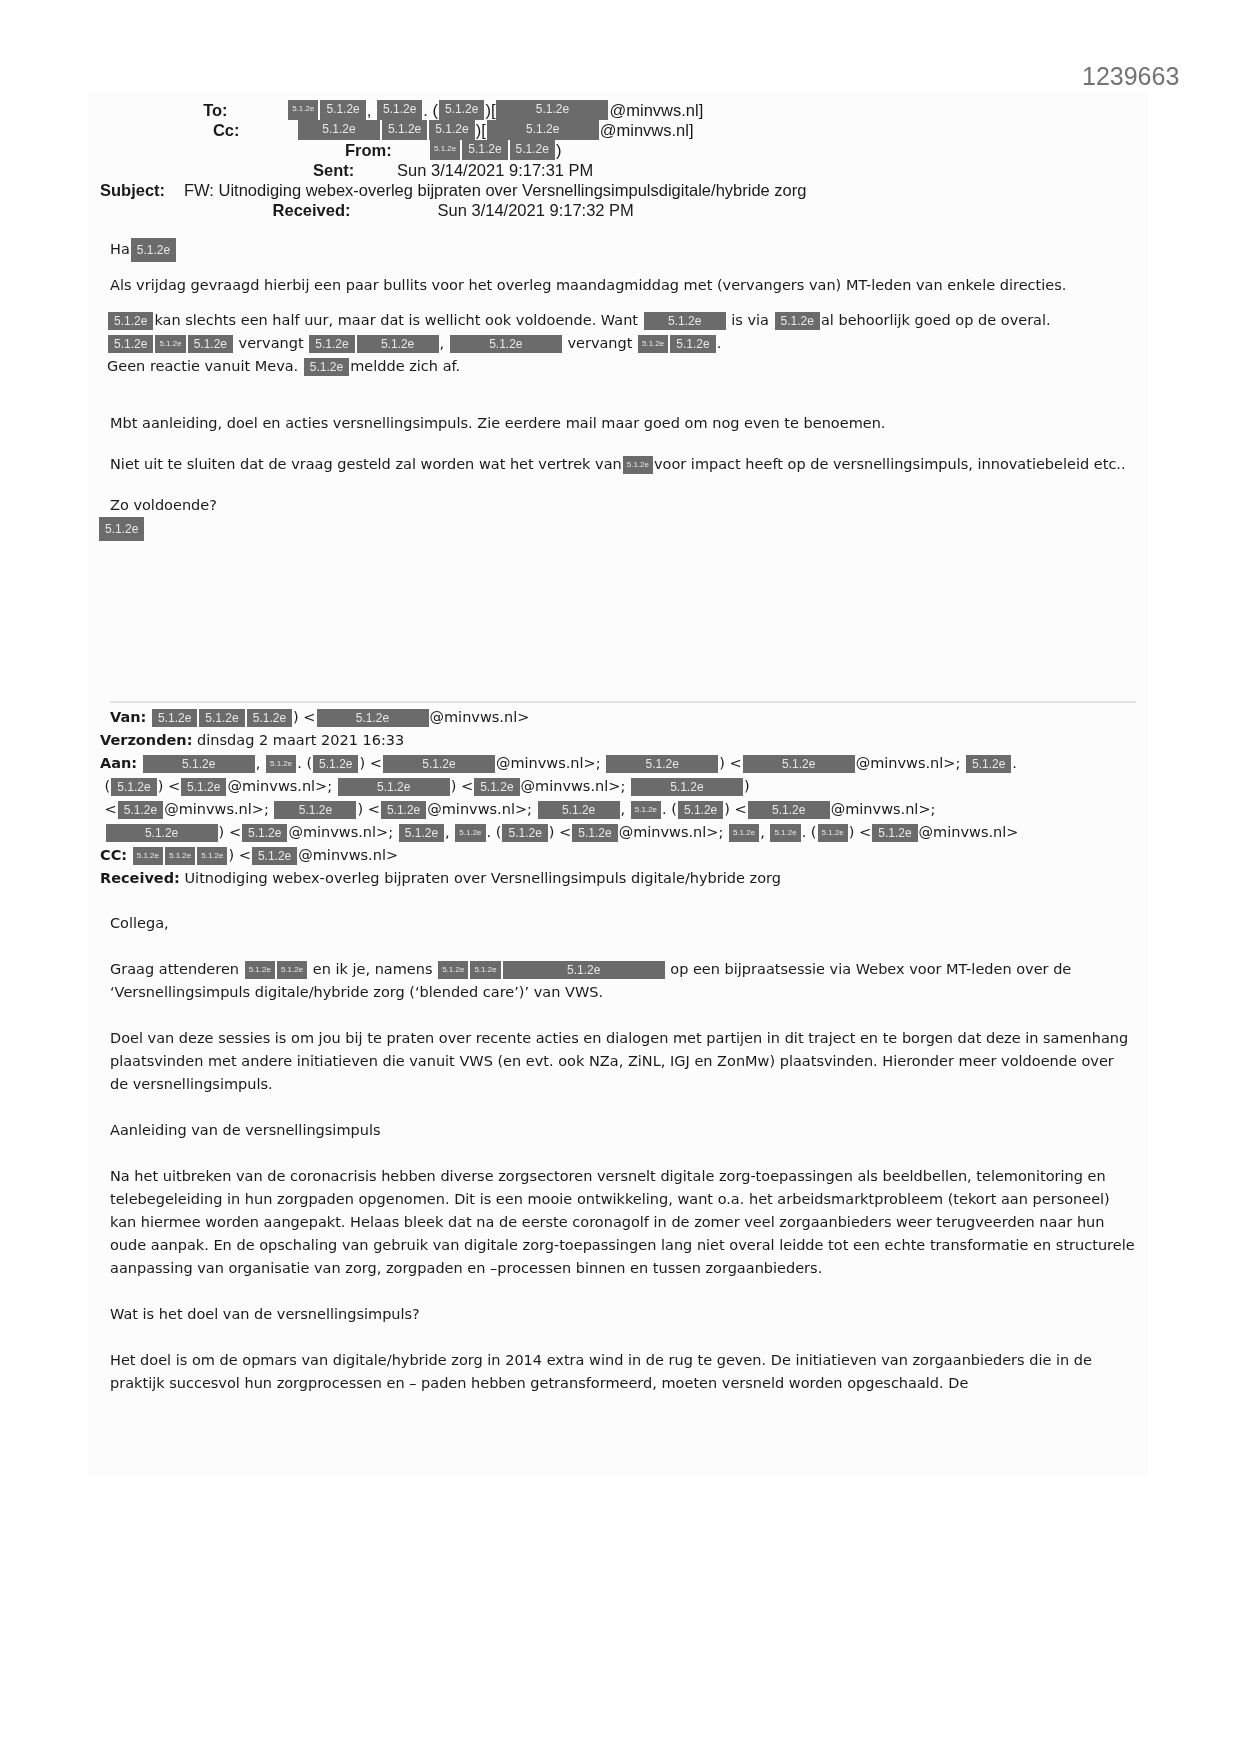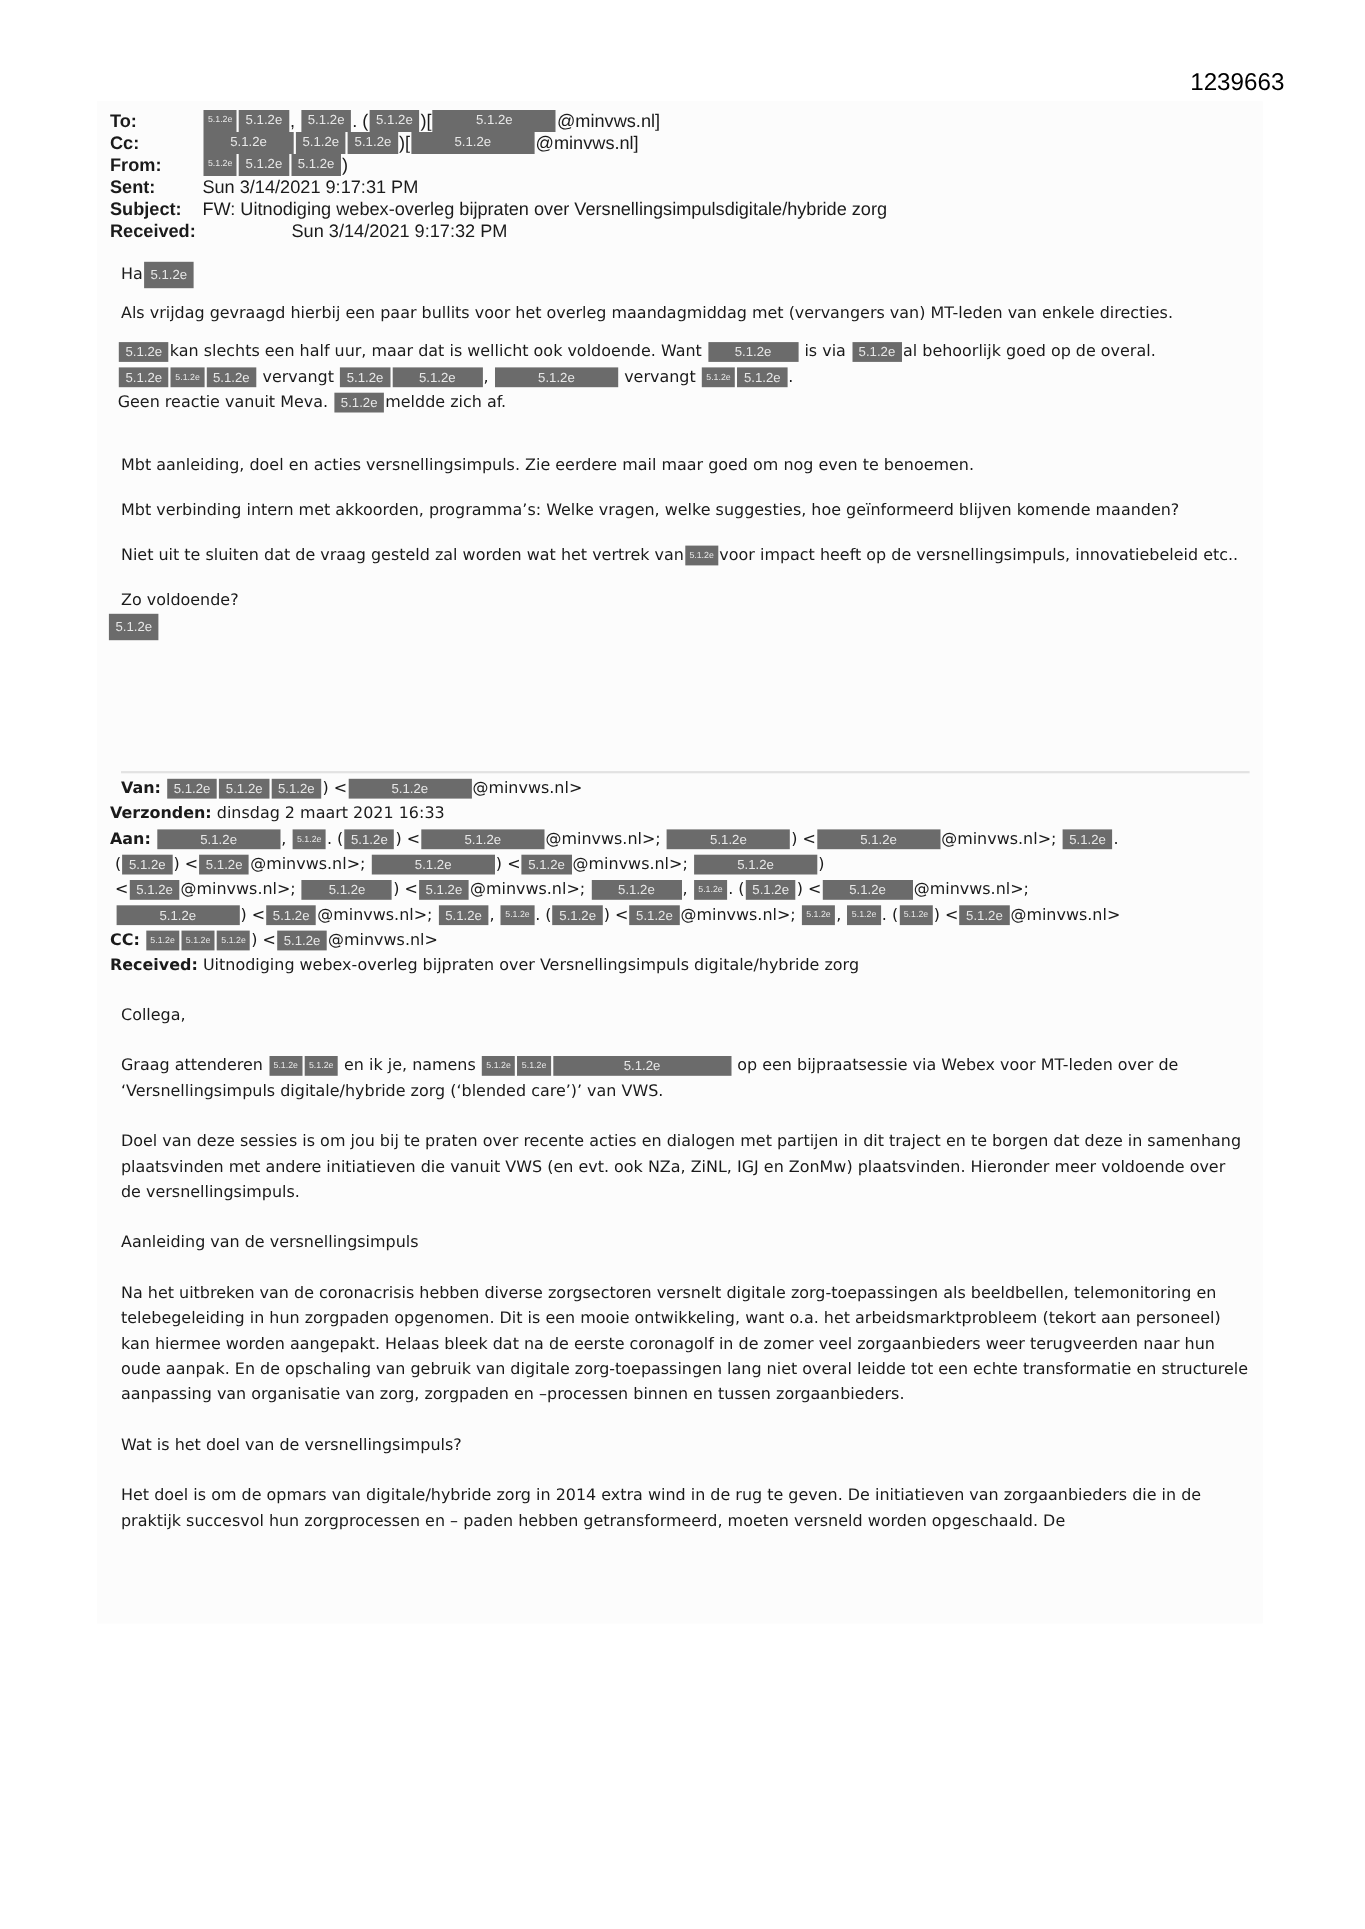--- a/index.html
+++ b/index.html
@@ -1,20 +1,20 @@
 <!DOCTYPE html>
 <html><head>
 <meta charset="utf-8">
 <style>
   html, body { margin:0; padding:0; }
   body { width:1241px; height:1754px; background:#ffffff; position:relative; overflow:hidden; color:#1a1a1a; }
-  .docnum { position:absolute; top:62px; left:1082px; font-family:"Liberation Sans", sans-serif; font-size:22px; color:#000000; }
+  .docnum { position:absolute; top:62px; left:1082px; font-family:"Liberation Sans", sans-serif; font-size:25px; color:#737373; }
   .scanarea { position:absolute; left:88px; top:92px; width:1060px; height:1384px; background:#fcfcfc; }
   .hdr { position:absolute; left:100px; top:100px; font-family:"Liberation Sans", sans-serif; font-size:16.5px; line-height:20px; }
-  .hdr .row { display:flex; white-space:nowrap; }
+  .hdr .row { display:flex; white-space:nowrap;justify-content:center; }
   .hdr .lbl { font-weight:bold; width:84px; display:inline-block; }
   .red { display:inline-block; background:#6b6b6b; color:#e8e8e8; font-family:"Liberation Sans", sans-serif; font-size:12px; padding:0 6px; line-height:18px; vertical-align:middle; margin:0 1px; }
   .red.sm { font-size:8px; padding:0 4px; }
   .red.w1 { min-width:70px; text-align:center; }
   .red.w2 { min-width:100px; text-align:center; }
   .body { position:absolute; left:110px; font-family:"DejaVu Sans", sans-serif; font-size:14.5px; line-height:23px; width:1025px; }
   .body p { margin:0; }
   .divider { position:absolute; left:110px; top:701px; width:1026px; height:2px; background:#e2e2e2; }
   .fwd { position:absolute; left:100px; top:706px; font-family:"DejaVu Sans", sans-serif; font-size:14.5px; line-height:23px; width:1040px; }
   .fwd b { font-weight:bold; }
@@ -63,21 +63,20 @@
     <span class="red">5.1.2e</span><span>al behoorlijk goed op de overal.</span><br>
     <span class="red">5.1.2e</span><span class="red sm">5.1.2e</span><span class="red">5.1.2e</span>
     <span>vervangt</span>
     <span class="red">5.1.2e</span><span class="red w1">5.1.2e</span>,&nbsp;<span class="red w2">5.1.2e</span>
     <span>vervangt</span>
     <span class="red sm">5.1.2e</span><span class="red">5.1.2e</span><span>.</span><br>
     <span>Geen reactie vanuit Meva.</span>
     <span class="red">5.1.2e</span><span>meldde zich af.</span>
   </p>
   <p style="margin-top:34px">Mbt aanleiding, doel en acties versnellingsimpuls. Zie eerdere mail maar goed om nog even te benoemen.</p>
-  <p style="margin-top:18px">Mbt verbinding intern met akkoorden, programma’s: Welke vragen, welke suggesties, hoe geïnformeerd blijven komende maanden?</p>
   <p style="margin-top:18px"><span>Niet uit te sluiten dat de vraag gesteld zal worden wat het vertrek van</span><span class="red sm">5.1.2e</span><span>voor impact heeft op de versnellingsimpuls, innovatiebeleid etc..</span></p>
   <p style="margin-top:18px">Zo voldoende?</p>
   <p style="margin-left:-12px"><span class="red" style="line-height:24px">5.1.2e</span></p>
 </div>
 
 <div class="divider"></div>
 
 <div class="fwd">
   <div style="margin-left:10px"><b>Van:</b> <span class="red">5.1.2e</span><span class="red">5.1.2e</span><span class="red">5.1.2e</span>) &lt;<span class="red w2">5.1.2e</span><span>@minvws.nl&gt;</span></div>
   <div><b>Verzonden:</b> <span>dinsdag 2 maart 2021 16:33</span></div>

